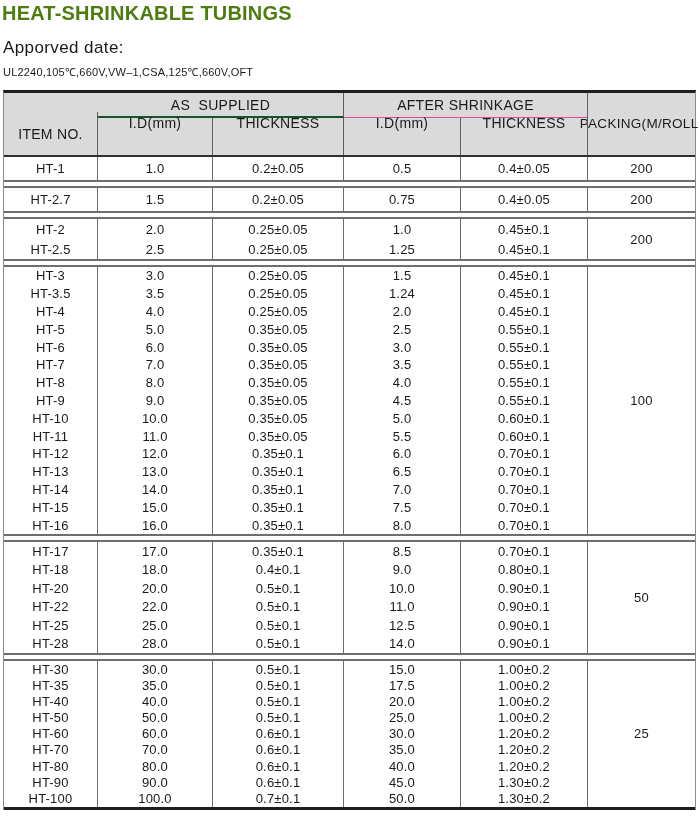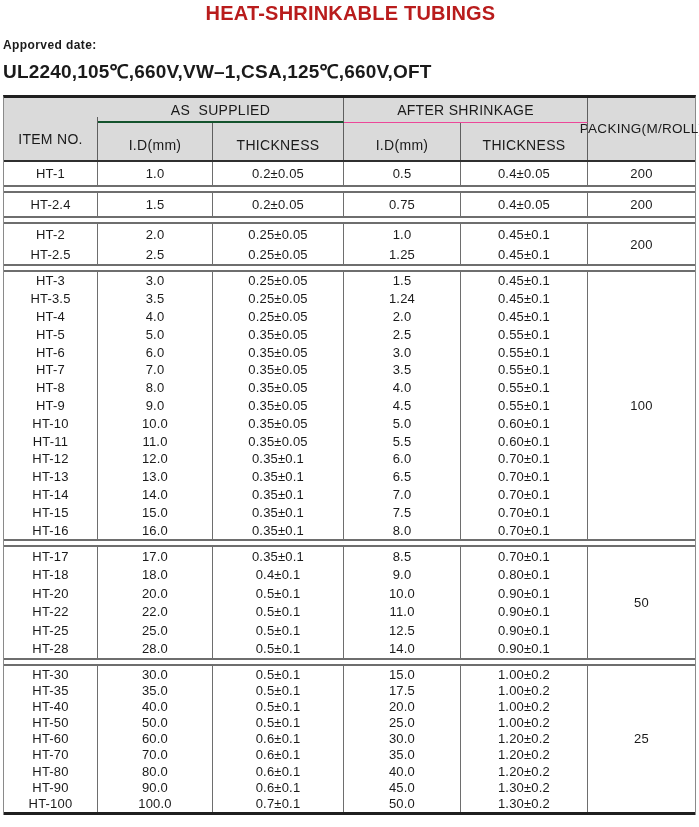--- a/index.html
+++ b/index.html
@@ -11,34 +11,32 @@
     color: #1a1a1a;
     overflow: hidden;
   }
   .sheet { position: relative; width: 699px; height: 827px; }
 
   .page-title {
     margin: 2px 0 0 2px;
     font-size: 20px;
     font-weight: bold;
     letter-spacing: 0.2px;
-    color: #b91c1c;
-    text-align: center;
+    color: #4d7c0f;
   }
   .approved {
     margin: 13px 0 6px 3px;
-    font-size: 12px;
-    font-weight: bold;
+    font-size: 17px;
+    font-weight: normal;
     letter-spacing: 0.4px;
   }
   .specline {
     margin: 5px 0 4px 3px;
-    font-size: 19px;
+    font-size: 11px;
     letter-spacing: 0.2px;
-    font-weight: bold;
   }
   .grades {
     margin: 7px 0 0 3px;
     font-size: 14.5px;
     display: flex;
   }
   .grades span { margin-right: 40px; }
 
   
   .spec-table {
@@ -60,21 +58,21 @@
   .hcell {
     display: flex; align-items: center; justify-content: center;
     font-size: 14px;
     letter-spacing: 0.3px;
   }
   .pre { white-space: pre; }
   .h-item { grid-column: 1; grid-row: 1 / 3; border-right: 1px solid #5f5f5f; margin-top: 19px; }
   .h-as { grid-column: 2 / 4; grid-row: 1; border-right: 1px solid #5f5f5f; border-bottom: 2px solid #14532d; }
   .h-after { grid-column: 4 / 6; grid-row: 1; border-right: 1px solid #5f5f5f; border-bottom: 1px solid #ec4899; }
   .h-pack { grid-column: 6; grid-row: 1 / 3; flex-direction: row; line-height: 18px; font-size: 13.5px; }
-  .hsub { grid-row: 2; align-items: flex-end; padding-bottom: 7px; }
+  .hsub { grid-row: 2; align-items: flex-end; padding-bottom: 24px; }
   .s1 { grid-column: 2; border-right: 1px solid #5f5f5f; }
   .s2 { grid-column: 3; border-right: 1px solid #5f5f5f; }
   .s3 { grid-column: 4; border-right: 1px solid #5f5f5f; }
   .s4 { grid-column: 5; border-right: 1px solid #5f5f5f; }
 
   .group {
     border-bottom: 2px solid #6e6e6e;
     background: #ffffff;
   }
   .group + .group {
@@ -122,21 +120,21 @@
         <div class="group" style="grid-auto-rows: 23px;">
           <div class="cell packing-cell" style="grid-area: 1 / 6 / span 1;">200</div>
           <div class="cell vr">HT-1</div>
           <div class="cell vr">1.0</div>
           <div class="cell vr">0.2±0.05</div>
           <div class="cell vr">0.5</div>
           <div class="cell vr">0.4±0.05</div>
         </div>
         <div class="group" style="grid-auto-rows: 23px;">
           <div class="cell packing-cell" style="grid-area: 1 / 6 / span 1;">200</div>
-          <div class="cell vr">HT-2.4</div>
+          <div class="cell vr">HT-2.7</div>
           <div class="cell vr">1.5</div>
           <div class="cell vr">0.2±0.05</div>
           <div class="cell vr">0.75</div>
           <div class="cell vr">0.4±0.05</div>
         </div>
         <div class="group" style="grid-auto-rows: 20px;">
           <div class="cell packing-cell" style="grid-area: 1 / 6 / span 2;">200</div>
           <div class="cell vr">HT-2</div>
           <div class="cell vr">2.0</div>
           <div class="cell vr">0.25±0.05</div>

